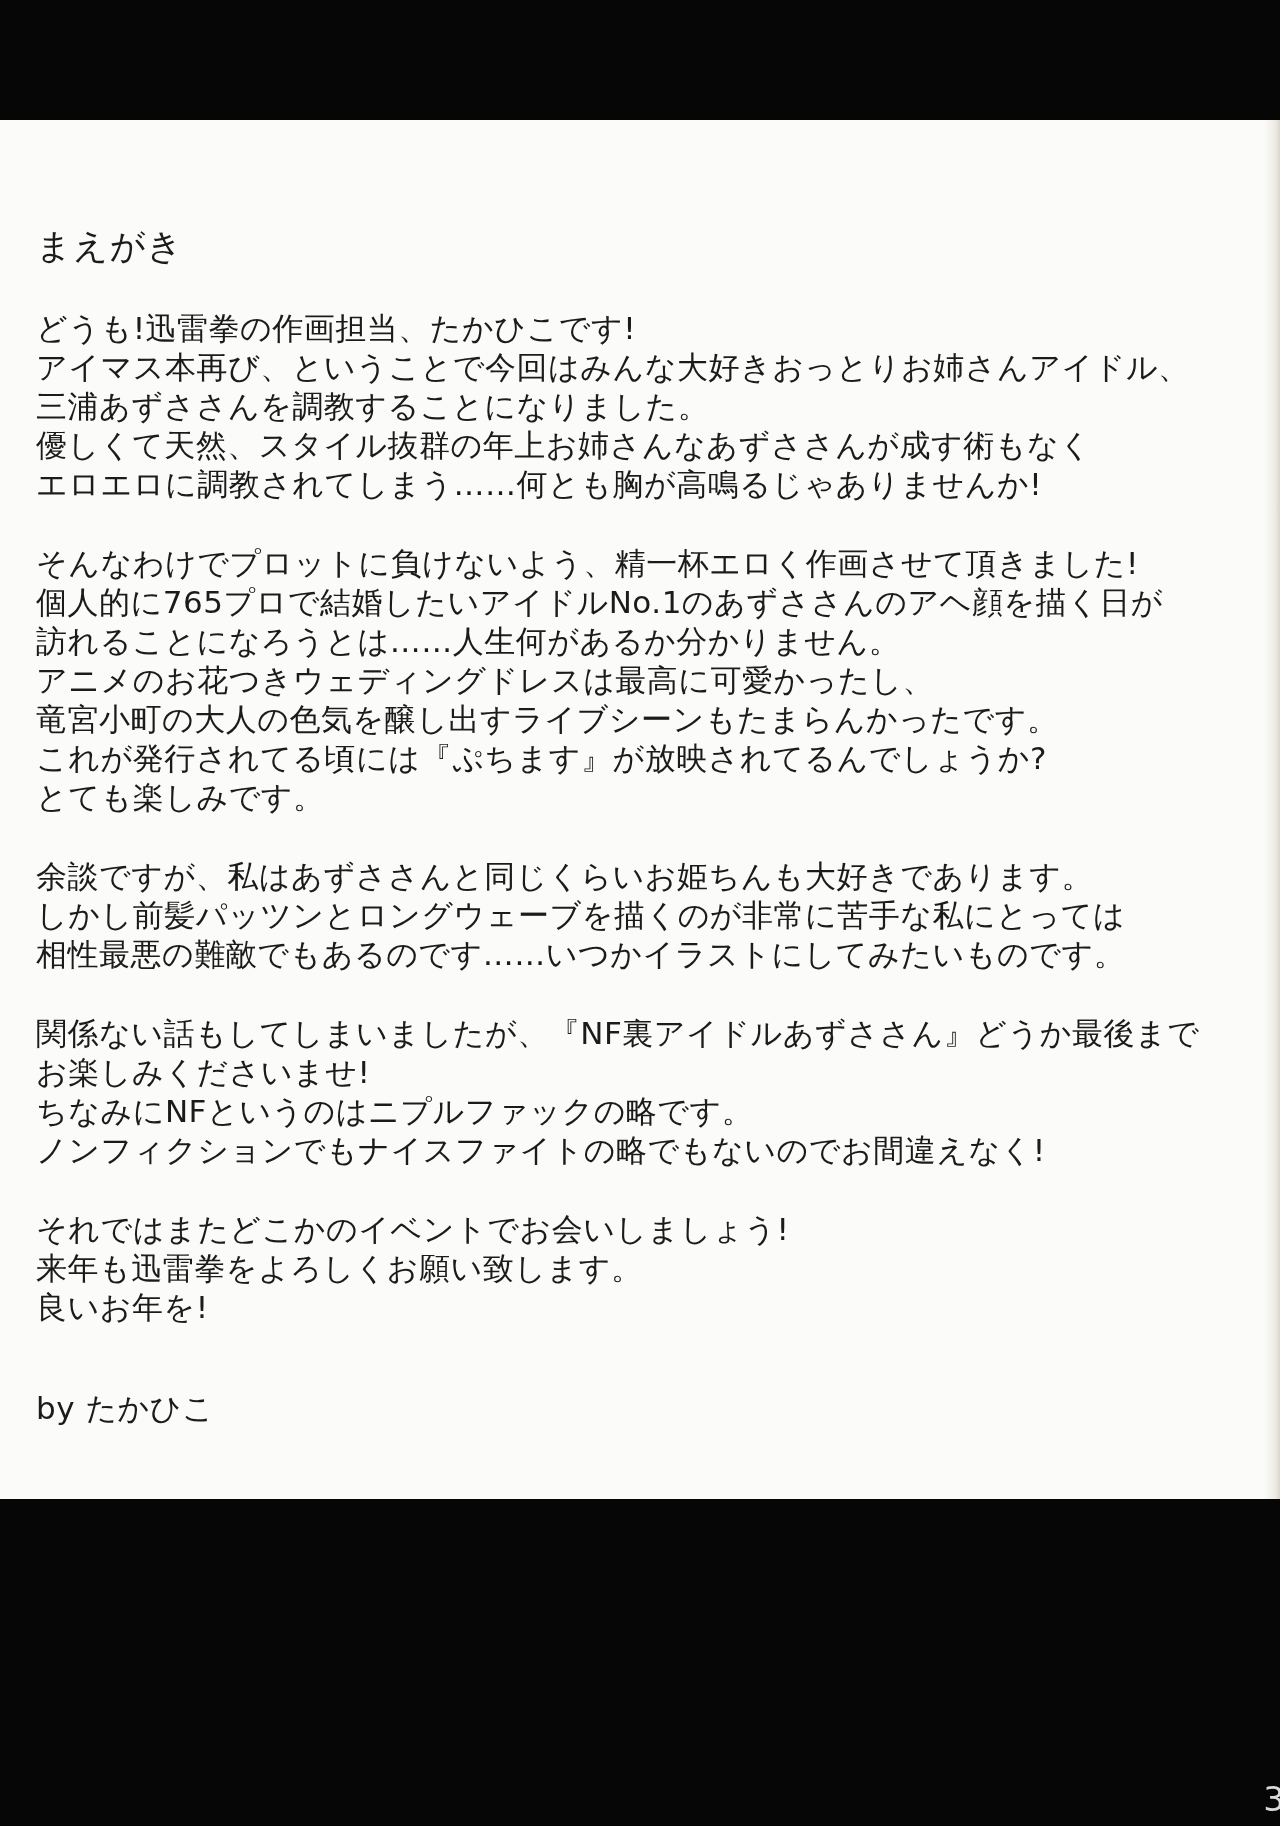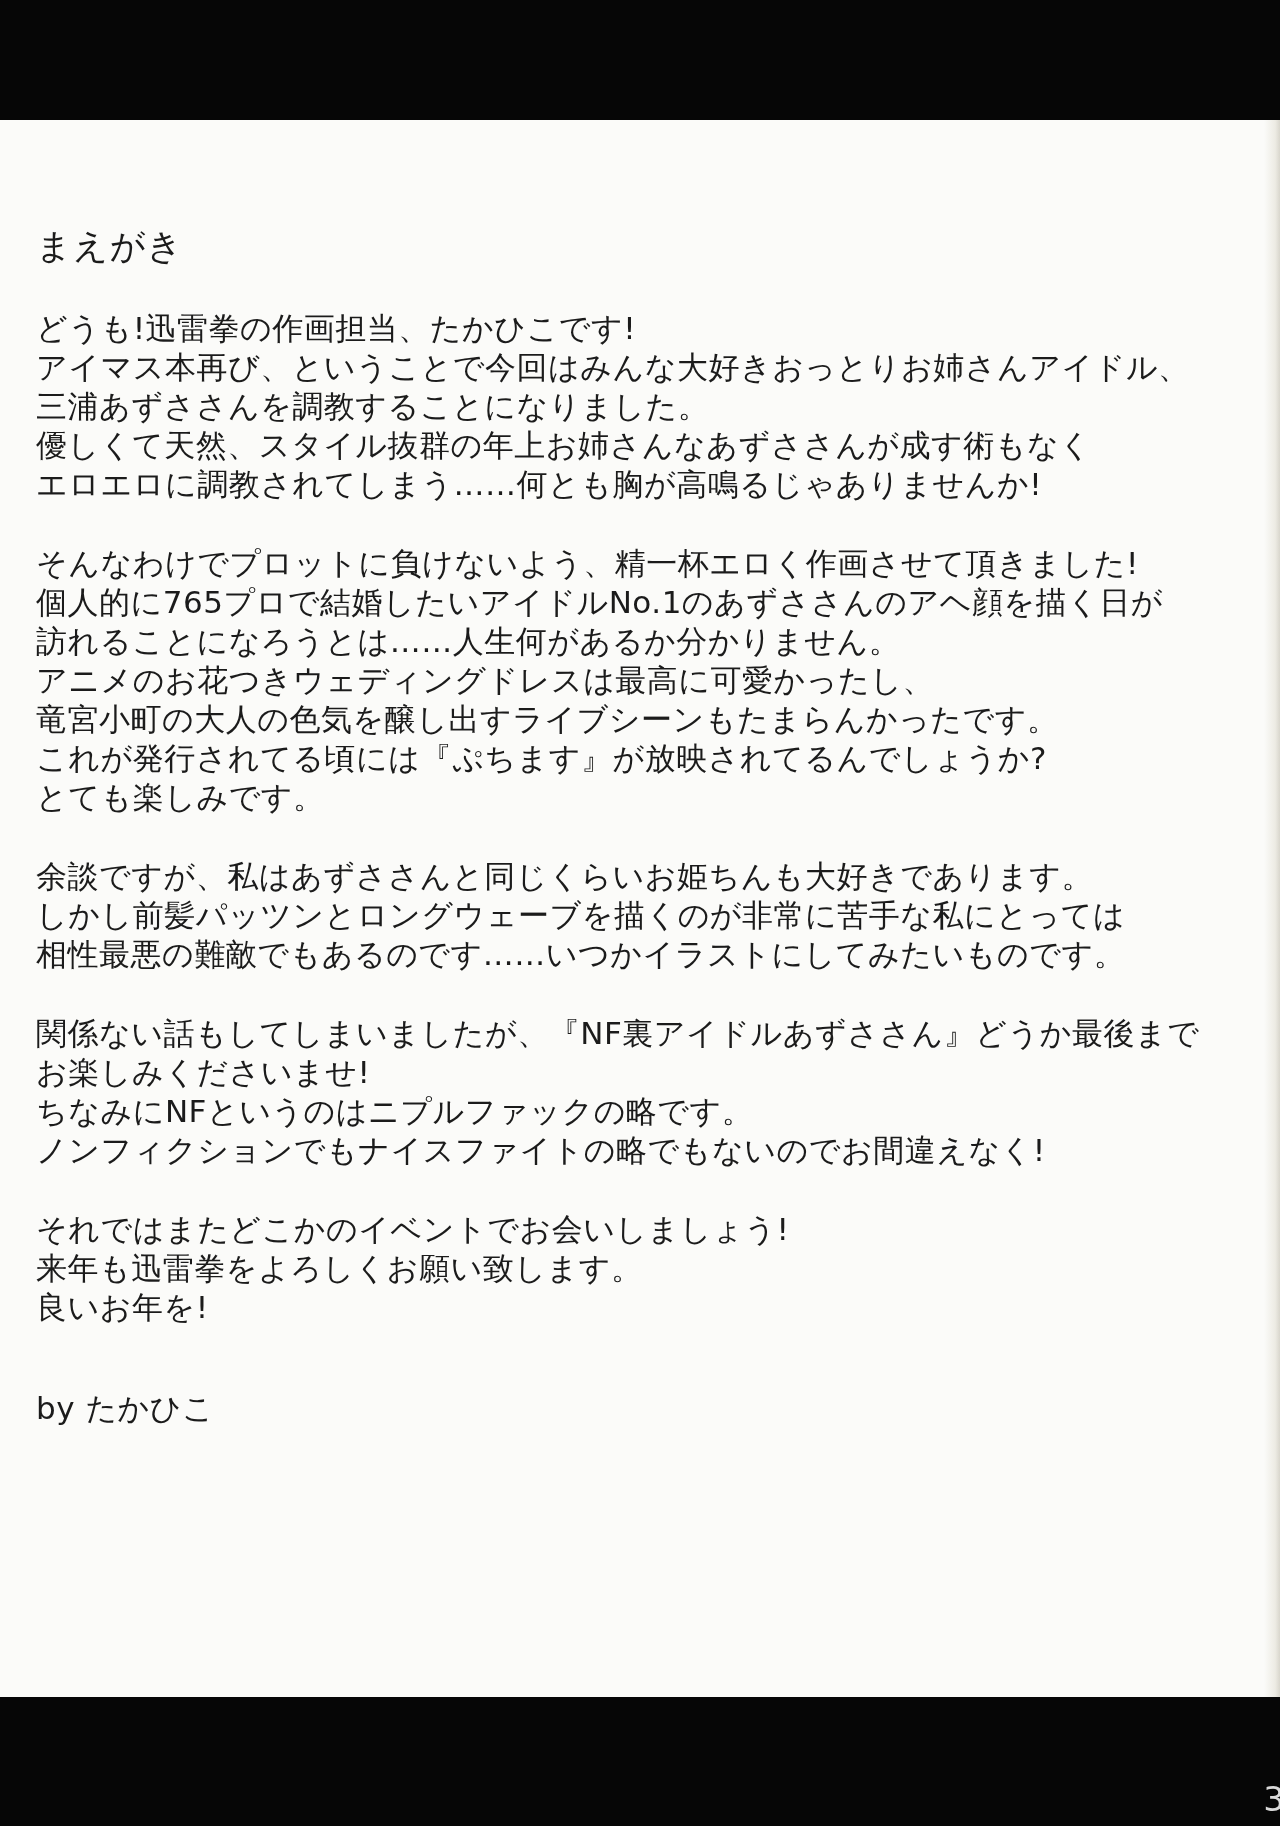--- a/index.html
+++ b/index.html
@@ -27,21 +27,21 @@
   }
   .bar.bottom {
     top: 1697px;
     height: 129px;
   }
   .paper {
     position: absolute;
     top: 120px;
     left: 0;
     width: 1280px;
-    height: 1577px;
+    height: 1379px;
     background: #fbfbf9;
   }
   .page-edge {
     position: absolute;
     top: 0;
     right: 0;
     bottom: 0;
     width: 16px;
     background: linear-gradient(to right, rgba(230,228,218,0) 0%, rgba(225,222,210,0.55) 70%, rgba(205,202,190,0.75) 100%);
   }

